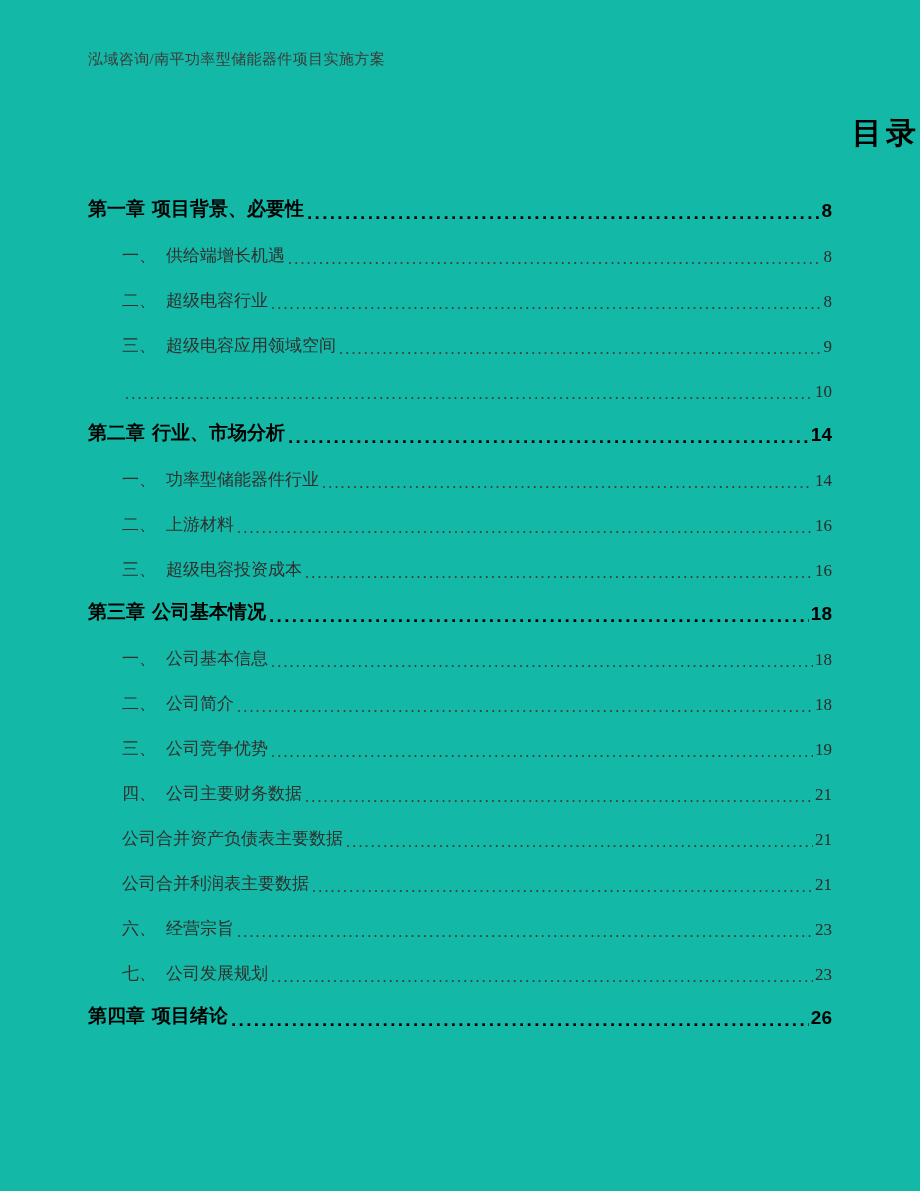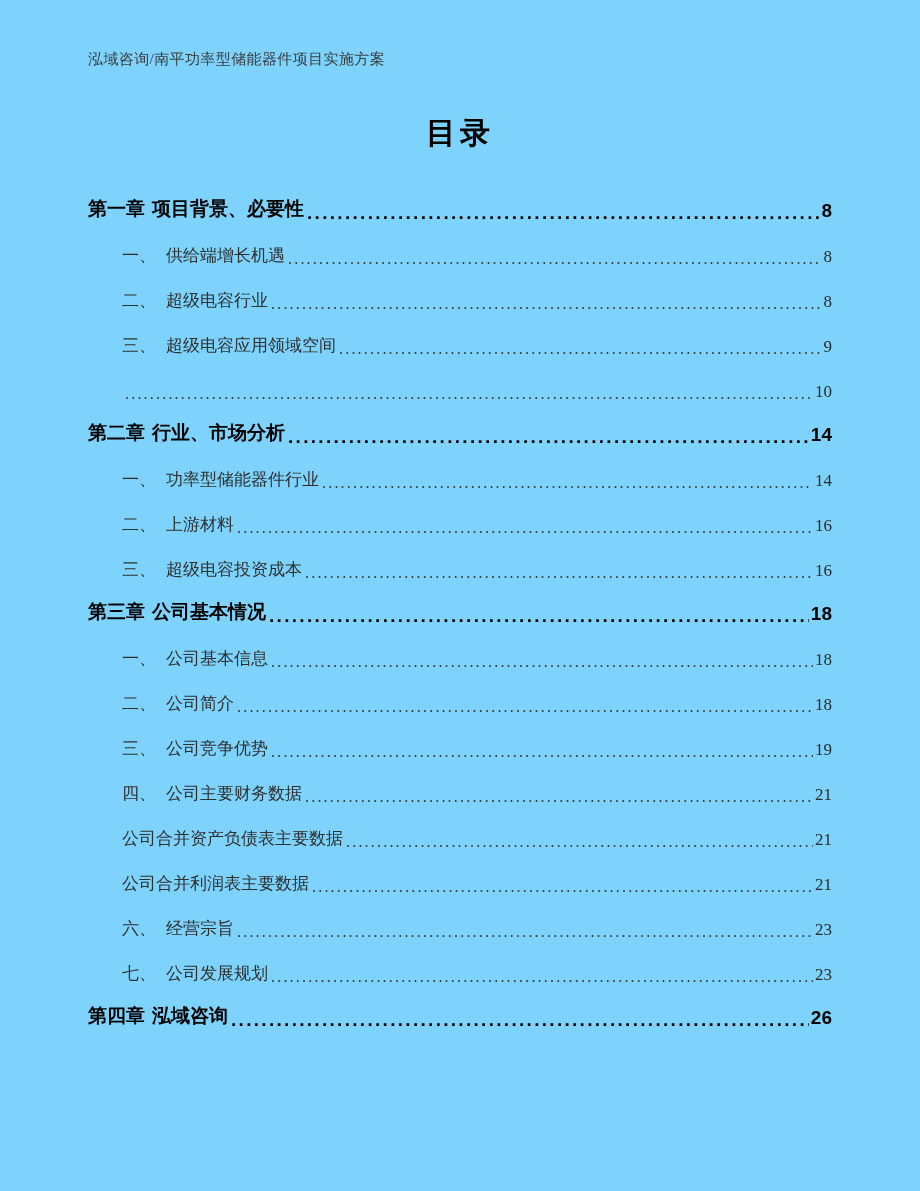--- a/index.html
+++ b/index.html
@@ -10,21 +10,21 @@
   body {
     font-family: "Liberation Serif", "DejaVu Serif", serif;
     color: #000000;
     -webkit-font-smoothing: antialiased;
   }
   .page {
     position: relative;
     width: 920px;
     height: 1191px;
     margin: 0 auto;
-    background: #7dd3fc;
+    background: #14b8a6;
     overflow: hidden;
     box-sizing: border-box;
   }
 
   
   .doc-header {
     position: absolute;
     left: 88px;
     top: 49px;
     font-family: "Liberation Serif", "DejaVu Serif", serif;
@@ -34,21 +34,21 @@
     color: #3b3b3b;
     white-space: nowrap;
   }
 
   
   .toc-title {
     position: absolute;
     top: 113px;
     left: 0;
     width: 920px;
-    text-align: center;
+    text-align: right;
     font-family: "Liberation Sans", "DejaVu Sans", sans-serif;
     font-size: 30px;
     font-weight: bold;
     letter-spacing: 4px;
     color: #000000;
   }
 
   
   .toc {
     position: absolute;
@@ -237,19 +237,19 @@
         <span class="toc-label"><span class="toc-num-prefix">六、</span><span>经营宗旨</span></span>
         <span class="toc-leader"></span>
         <span class="toc-page">23</span>
       </div>
       <div class="toc-row lvl2">
         <span class="toc-label"><span class="toc-num-prefix">七、</span><span>公司发展规划</span></span>
         <span class="toc-leader"></span>
         <span class="toc-page">23</span>
       </div>
       <div class="toc-row lvl1">
-        <span class="toc-label"><span class="toc-num-prefix">第四章</span><span>泓域咨询</span></span>
+        <span class="toc-label"><span class="toc-num-prefix">第四章</span><span>项目绪论</span></span>
         <span class="toc-leader"></span>
         <span class="toc-page">26</span>
       </div>
     </div>
 
 </div>
 
 </body></html>

